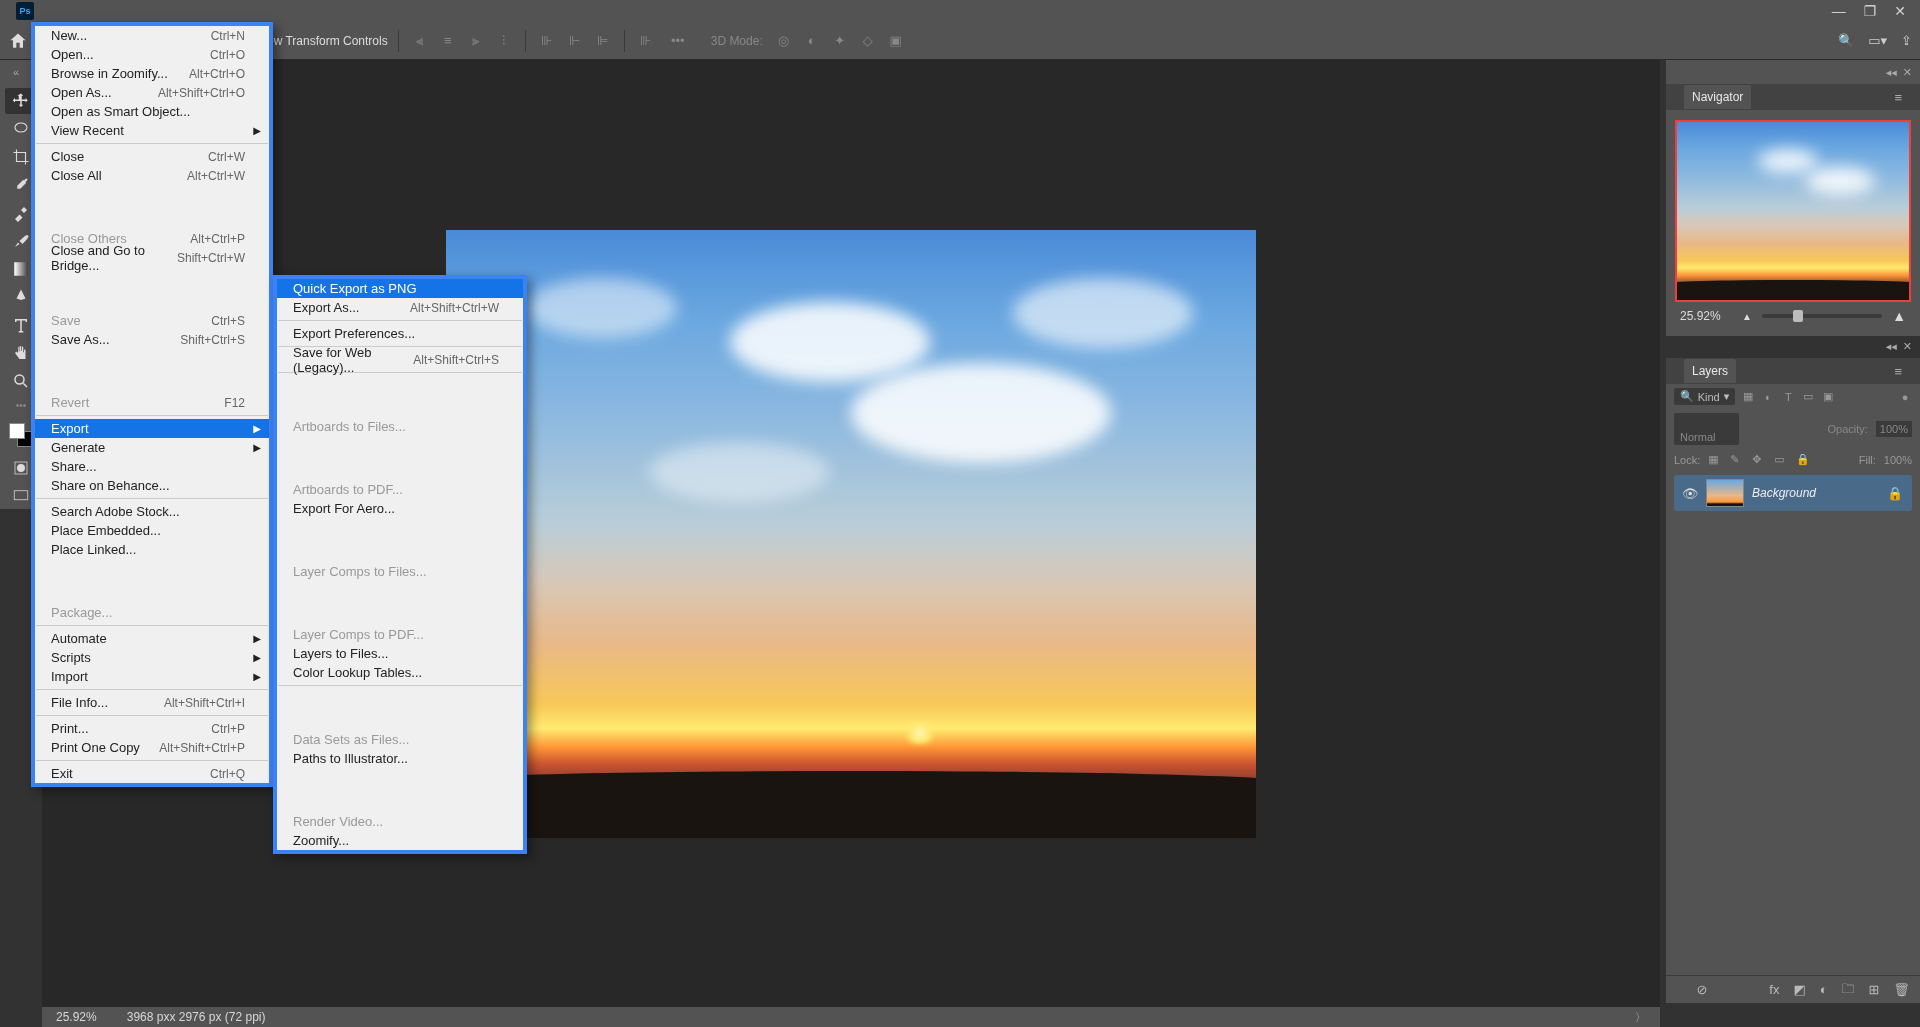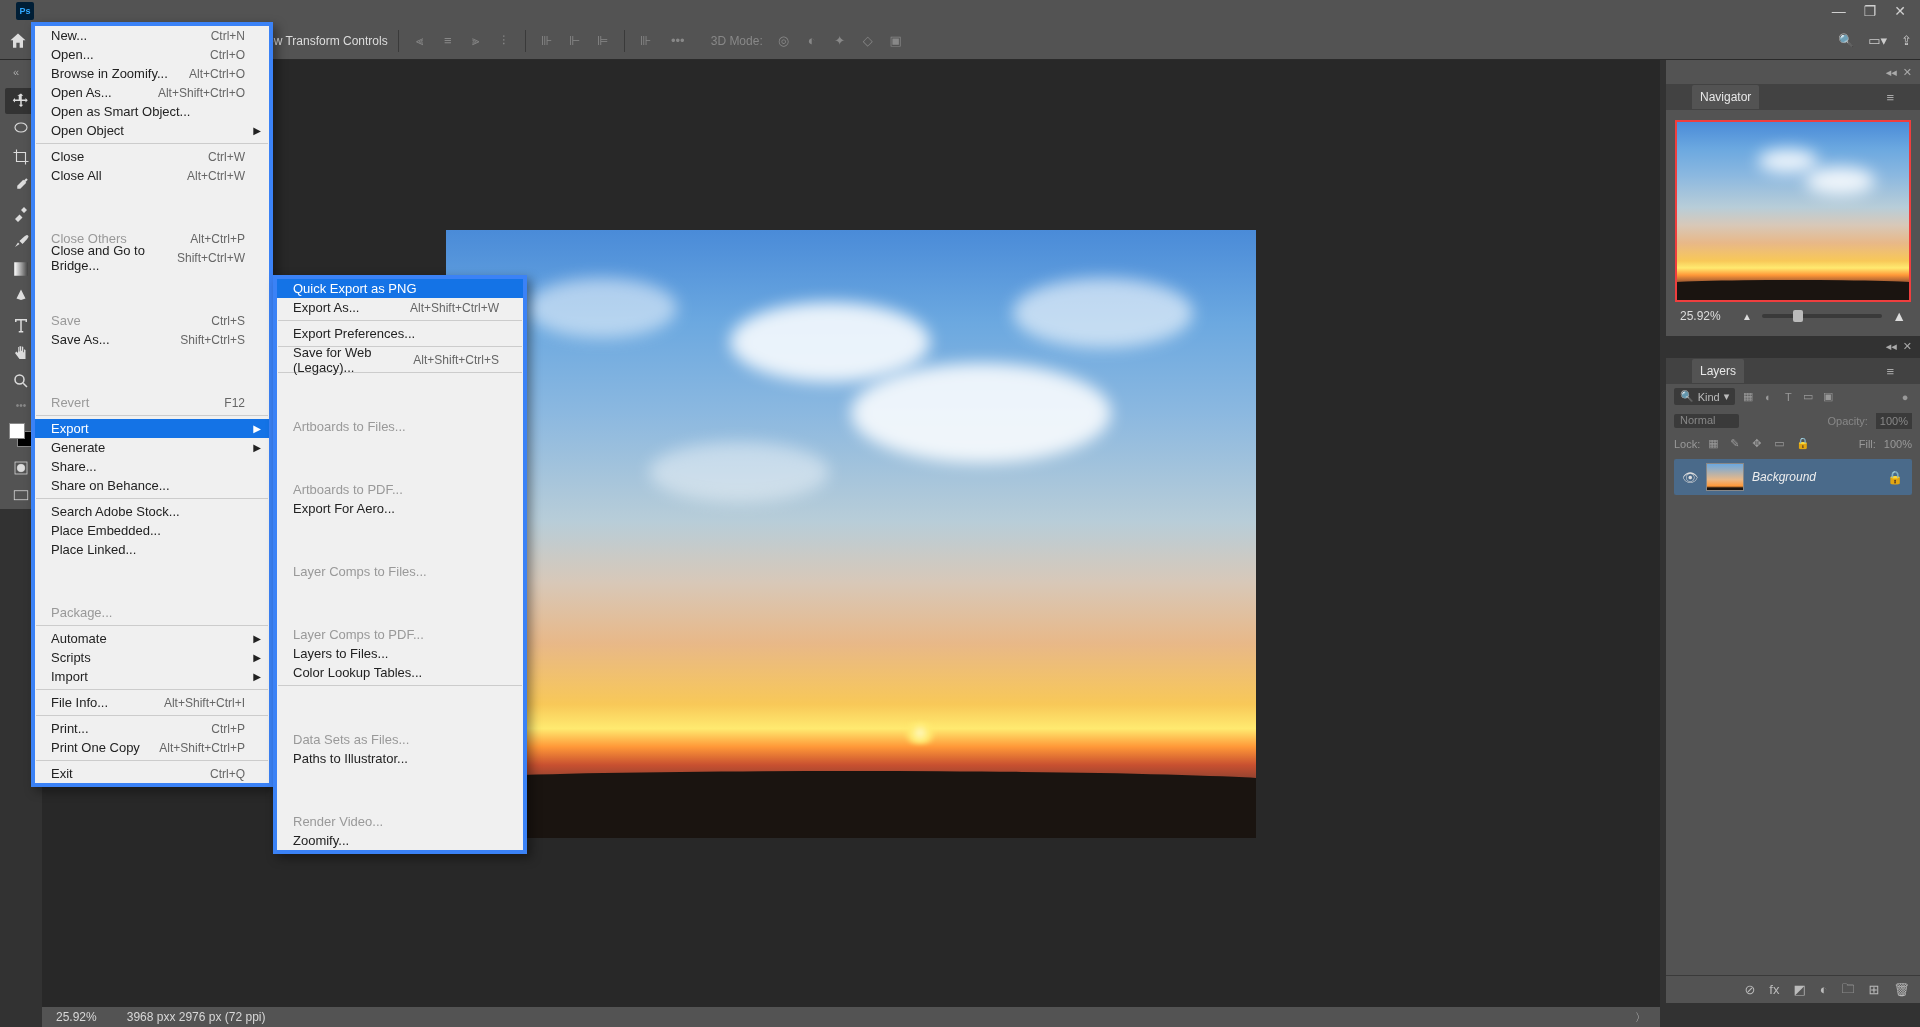--- a/index.html
+++ b/index.html
@@ -43,38 +43,38 @@
 .hill { position: absolute; bottom: 0; left: -5%; width: 110%; height: 11%; background: #1a1410; border-radius: 50% 50% 0 0 / 18% 18% 0 0; }
 
 
 .status-bar { position: absolute; left: 42px; right: 260px; bottom: 0; height: 20px; background: #535353; display: flex; align-items: center; padding: 0 14px; gap: 30px; color: #d8d8d8; font-size: 12px; }
 .status-bar .chev { margin-left:auto; color:#bbb; font-size:11px;}
 
 
 .right-panels { position: absolute; right: 0; top: 84px; width: 254px; bottom: 20px; background: #323232; display: flex; flex-direction: column; }
 .right-tabstrip { position:absolute; right:0; top:60px; width:254px; height:24px; background:#535353; display:flex; justify-content:flex-end; align-items:center; gap:6px; padding-right:8px; color:#aaa; font-size:11px;}
 .panel { background: #535353; margin-bottom: 4px; }
-.panel-header { background: #424242; height: 26px; display: flex; align-items: center; padding: 0 26px; }
+.panel-header { background: #424242; height: 26px; display: flex; align-items: center; padding: 0 18px; }
 .panel-tab { font-size: 12px; color: #e8e8e8; font-weight: 500; padding: 5px 8px; background: #535353; border-radius: 2px 2px 0 0; }
 .panel-menu-icon { margin-left:auto; color:#aaa; font-size:13px;}
 .navigator-body { padding: 10px 8px 8px 8px; }
 .nav-thumb { width: 236px; height: 182px; border: 2px solid #ef3e3e; position: relative; overflow: hidden; margin:0 auto;}
 .nav-thumb .sky { background: linear-gradient(180deg,#4a8bd8 0%,#6ba8e0 15%,#8bb8e0 30%,#b8cdd8 48%,#d8c8b8 58%,#e8b888 68%,#f8c858 78%,#ffea70 82%,#ff9838 86%,#6a3830 92%); }
 .nav-zoom { display: flex; align-items: center; gap: 10px; padding: 6px 6px 4px 6px; font-size: 12px; color: #ddd; }
 .nav-zoom .zval { width:52px; }
 .nav-zoom .slider { flex: 1; height: 4px; background: #3a3a3a; position: relative; border-radius:2px;}
 .nav-zoom .slider .thumb { position: absolute; left: 26%; top: -4px; width: 10px; height: 12px; background: #bbb; border-radius:2px;}
 
 .layers-panel { flex: 1; display: flex; flex-direction: column; }
 .layers-body { flex: 1; background: #535353; padding: 0; display:flex; flex-direction:column;}
 .layers-filter { display:flex; align-items:center; gap:6px; padding:4px 8px; font-size:11px; color:#bbb;}
 .layers-filter .kind { background:#3a3a3a; padding:2px 6px; border-radius:2px; display:flex; gap:4px; align-items:center;}
 .layers-filter .ficon { width:14px; height:14px; display:flex; align-items:center; justify-content:center; color:#999;}
 .layers-row2 { display:flex; align-items:center; padding:4px 8px; gap:8px; font-size:11px; color:#999;}
-.layers-row2 .mode { background:#3a3a3a; padding:0 24px 2px 6px; border-radius:2px; color:#888;}
+.layers-row2 .mode { background:#3a3a3a; padding:18px 24px 2px 6px; border-radius:2px; color:#888;}
 .layers-row2 .opct { margin-left:auto; color:#888;text-align:center;}
 .layers-row2 .pct { background:#3a3a3a; padding:2px 4px; color:#888;}
 .layers-lock { display:flex; align-items:center; padding:4px 8px; gap:8px; font-size:11px; color:#999;}
 .layers-lock .licon{ width:14px; height:14px; color:#999;}
 .layers-lock .fill { margin-left:auto;}
 .layer-item { display: flex; align-items: center; padding: 4px 8px; gap: 8px; background: #4a6a8a; margin:4px 8px; border-radius:2px;}
 .layer-eye { width: 16px; color: #ddd; }
 .layer-thumb { width: 38px; height: 28px; background: linear-gradient(180deg,#6ba8e0 0%,#e8b888 60%,#ff9838 85%,#1a1410 92%); border:1px solid #888;}
 .layer-name { font-style: italic; color: #eee; font-size: 12px; flex:1;}
 .layer-lock { color: #ccc; }
@@ -316,21 +316,21 @@
       </div>
       <div class="layer-item">
         <span class="layer-eye">👁</span>
         <div class="layer-thumb"></div>
         <span class="layer-name">Background</span>
         <span class="layer-lock">🔒</span>
       </div>
       <div style="flex:1"></div>
       <div class="layers-footer">
         <span>⊘</span>
-        <span style="">fx</span>
+        <span style="margin-left:48px;">fx</span>
         <span>◩</span>
         <span>◐</span>
         <span>🗀</span>
         <span>⊞</span>
         <span>🗑</span>
       </div>
     </div>
   </div>
 </div>
 
@@ -354,21 +354,21 @@
       <span class="sc">Alt+Ctrl+O</span>
     </div>
     <div class="dd-item">
       <span>Open As...</span>
       <span class="sc">Alt+Shift+Ctrl+O</span>
     </div>
     <div class="dd-item">
       <span>Open as Smart Object...</span>
     </div>
     <div class="dd-item">
-      <span>Open Object</span>
+      <span>View Recent</span>
       <span class="arrow">▶</span>
     </div>
     <div class="dd-sep"></div>
     <div class="dd-item">
       <span>Close</span>
       <span class="sc">Ctrl+W</span>
     </div>
     <div class="dd-item">
       <span>Close All</span>
       <span class="sc">Alt+Ctrl+W</span>

